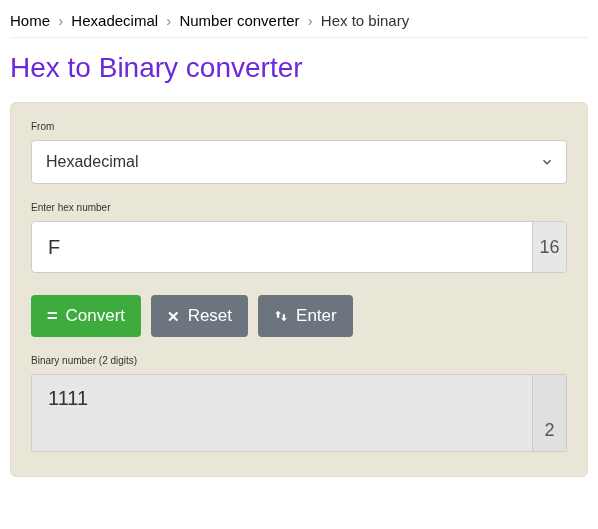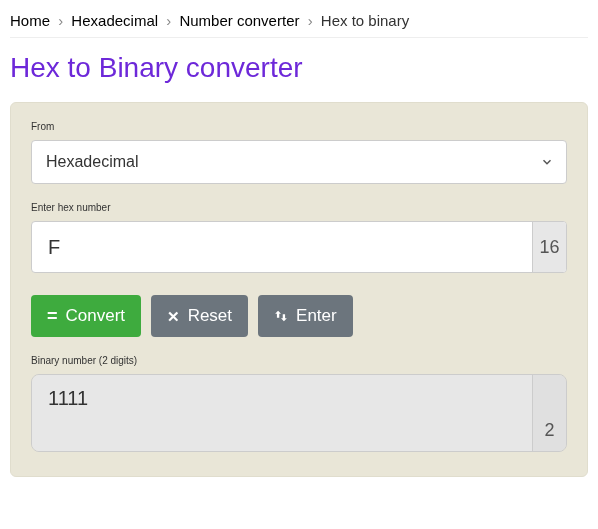--- a/index.html
+++ b/index.html
@@ -105,21 +105,21 @@
     cursor: pointer;
   }
   .btn-green { background: #3eab3e; }
   .btn-gray  { background: #6c757d; }
   .btn .ico { display: inline-flex; align-items: center; }
   .eq { font-weight: bold; font-size: 18px; line-height: 1; }
   .x  { font-weight: bold; font-size: 15px; line-height: 1; }
   .output-wrap {
     display: flex;
     border: 1px solid #ccc;
-    border-radius: 8px;
+    border-radius: 2px;
     overflow: hidden;
     height: 78px;
     margin-top: 8px;
   }
   .output-wrap textarea {
     flex: 1;
     border: none;
     outline: none;
     resize: none;
     background: #e7e7e7;

